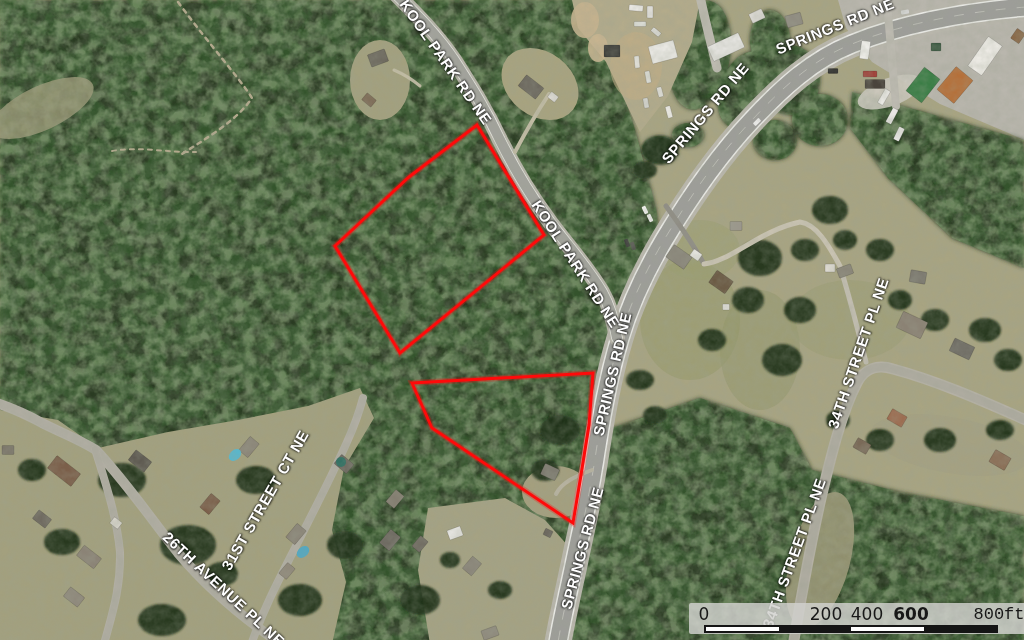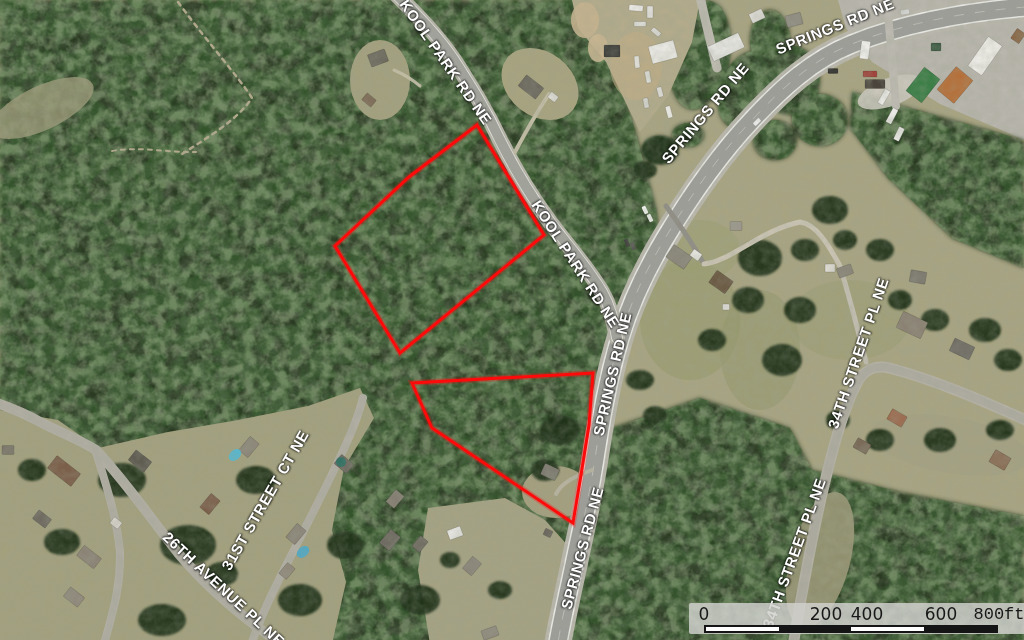--- a/index.html
+++ b/index.html
@@ -271,21 +271,21 @@
     <div class="street-label" style="left: 858px; top: 353px; transform: translate(-50%, -50%) rotate(-71deg);">34TH STREET PL NE</div>
     <div class="street-label" style="left: 794px; top: 553px; transform: translate(-50%, -50%) rotate(-70deg);">34TH STREET PL NE</div>
     <div class="street-label" style="left: 265px; top: 500px; transform: translate(-50%, -50%) rotate(-60deg);">31ST STREET CT NE</div>
     <div class="street-label" style="left: 224px; top: 589px; transform: translate(-50%, -50%) rotate(43deg);">26TH AVENUE PL NE</div>
   </div>
 
   <div id="scalebar" style="left: 689px; top: 603px; width: 335px; height: 31px;">
     <span class="sb-num" style="left: 15px;">0</span>
     <span class="sb-num" style="left: 89px; margin-left: 48px;">200</span>
     <span class="sb-num" style="left: 178px;">400</span>
-    <span class="sb-num" style="left: 252px;">600</span>
+    <span class="sb-num" style="left: 222px; font-weight: bold;">600</span>
     <span class="sb-num" style="left: 310px; font-family: Liberation Mono, monospace;">800ft</span>
     <div id="sb-bar" style="left: 15px; top: 22px; width: 294px; height: 8px;">
       <div class="sb-seg" style="background: rgb(255, 255, 255);"></div>
       <div class="sb-seg" style="background: rgb(21, 21, 21);"></div>
       <div class="sb-seg" style="background: rgb(255, 255, 255);"></div>
       <div class="sb-seg" style="background: rgb(21, 21, 21);"></div>
     </div>
   </div>
 </div>
 

